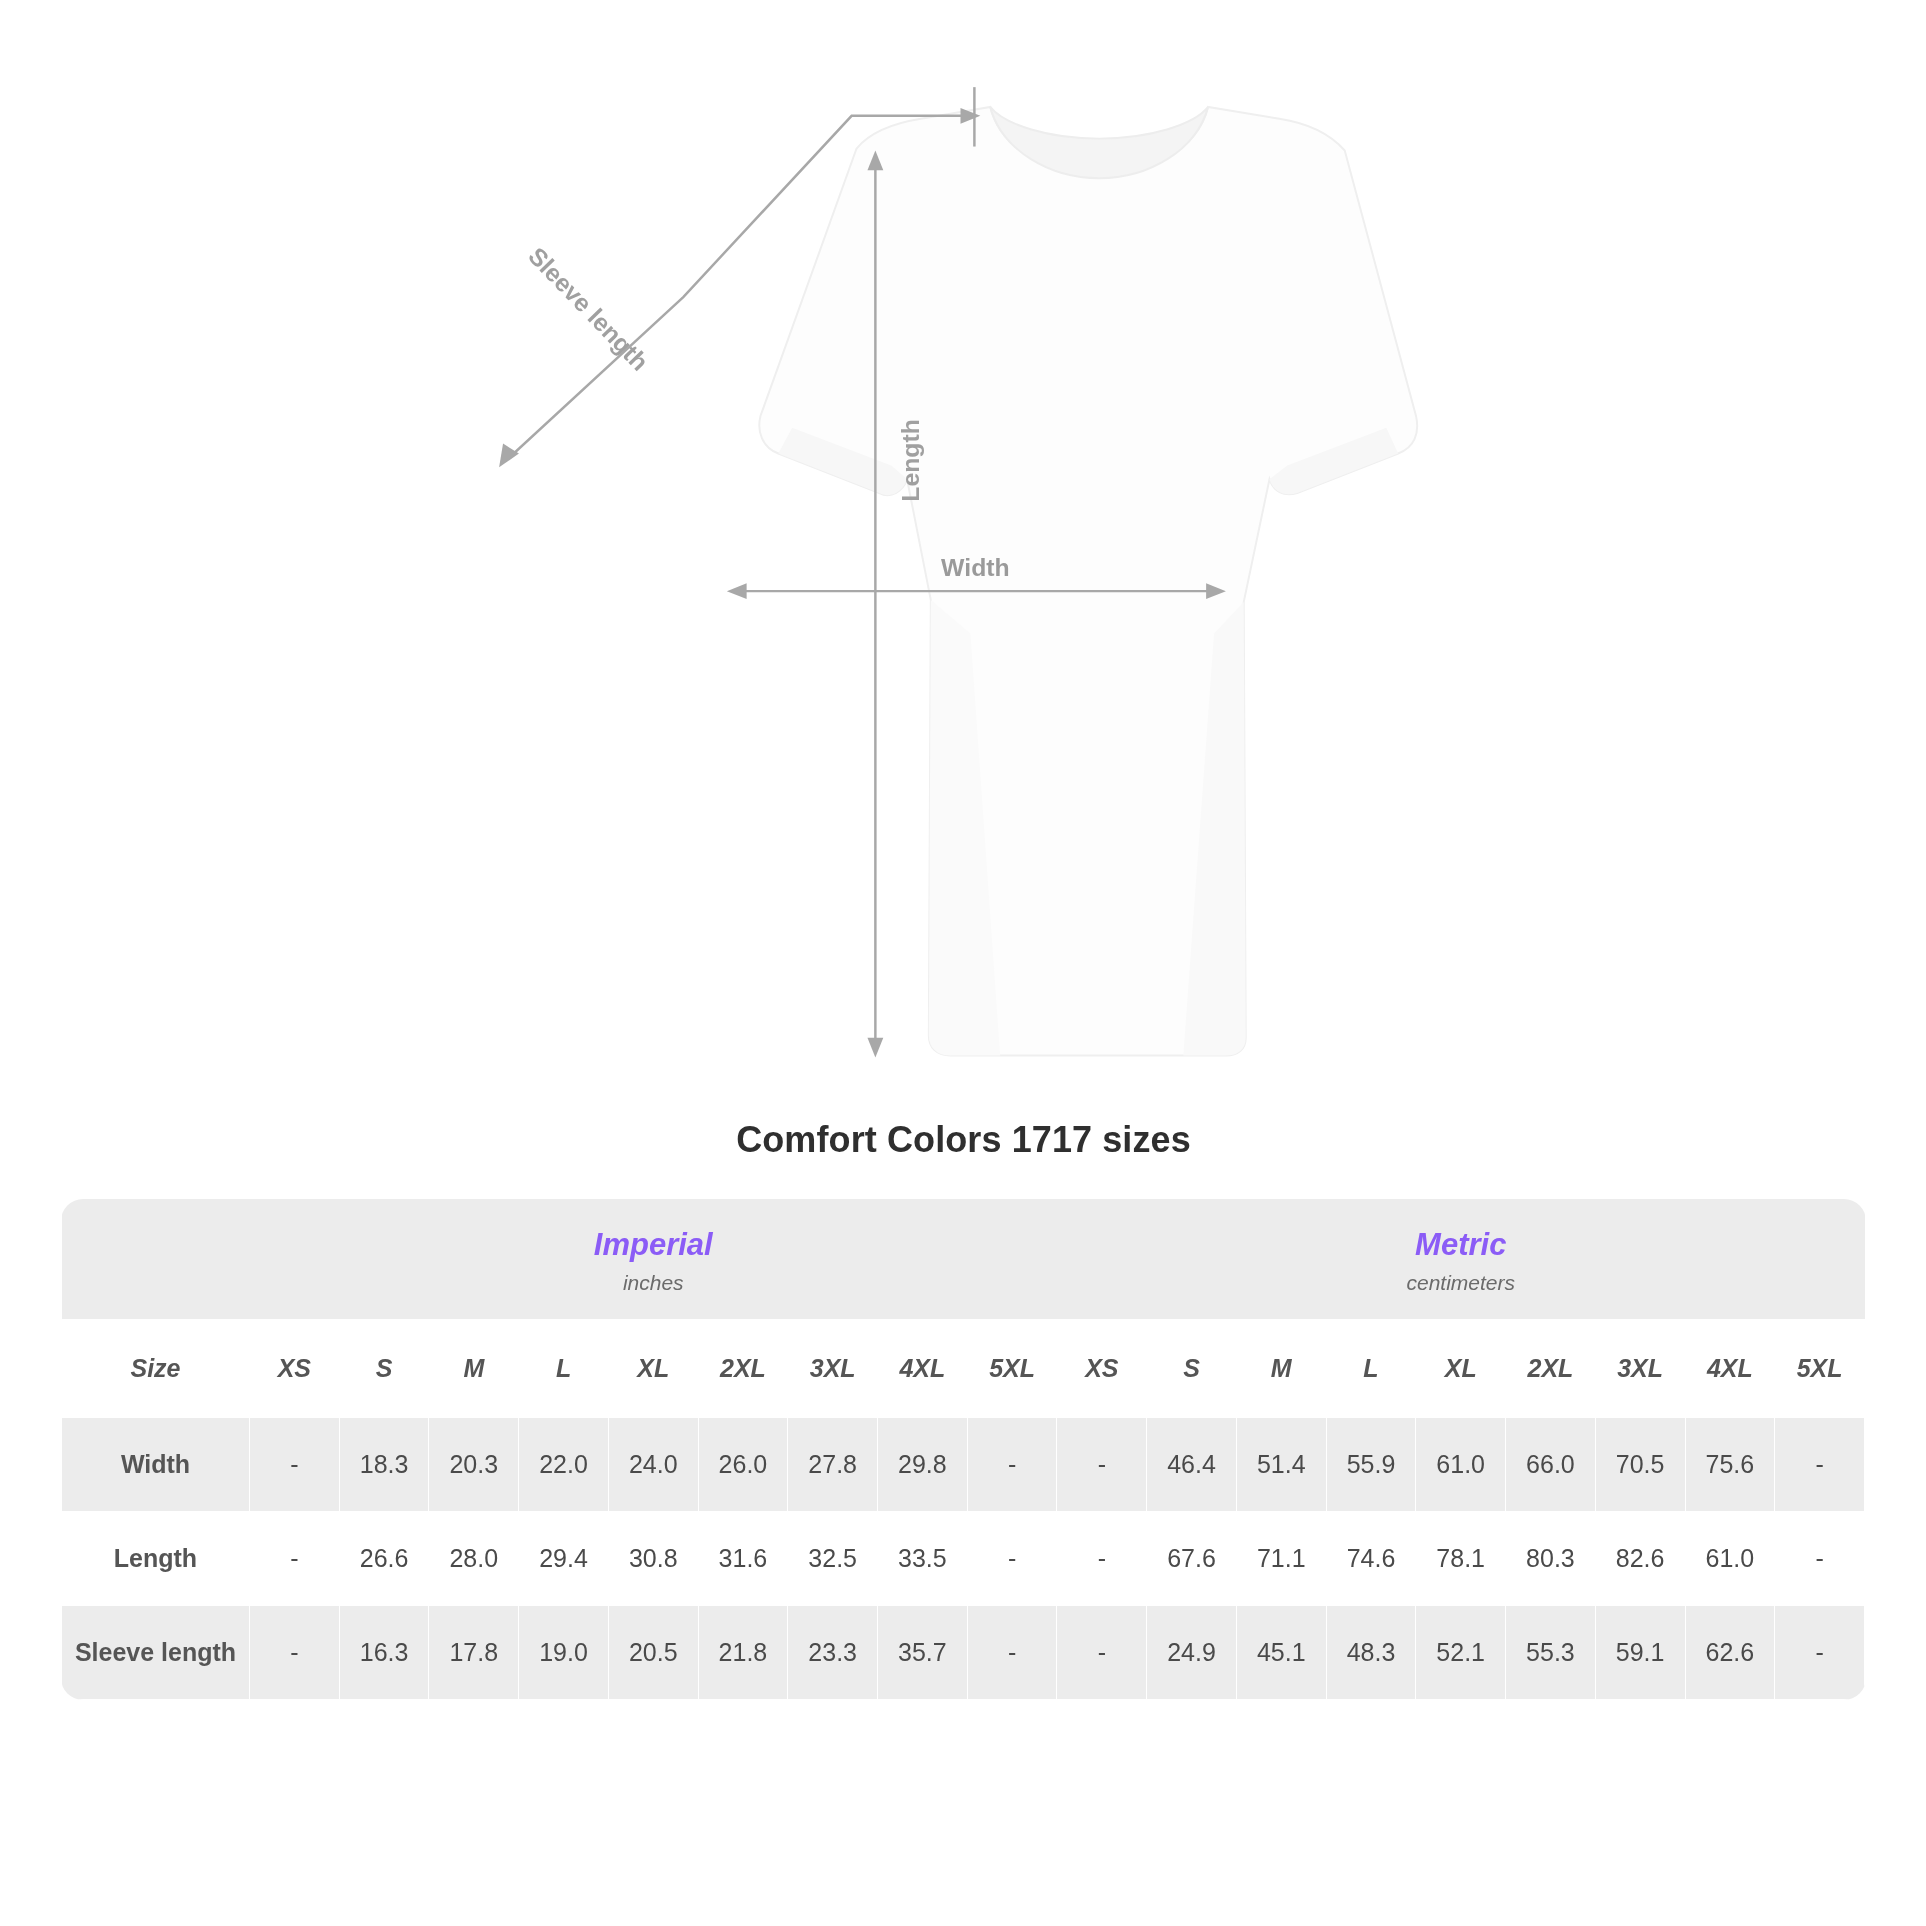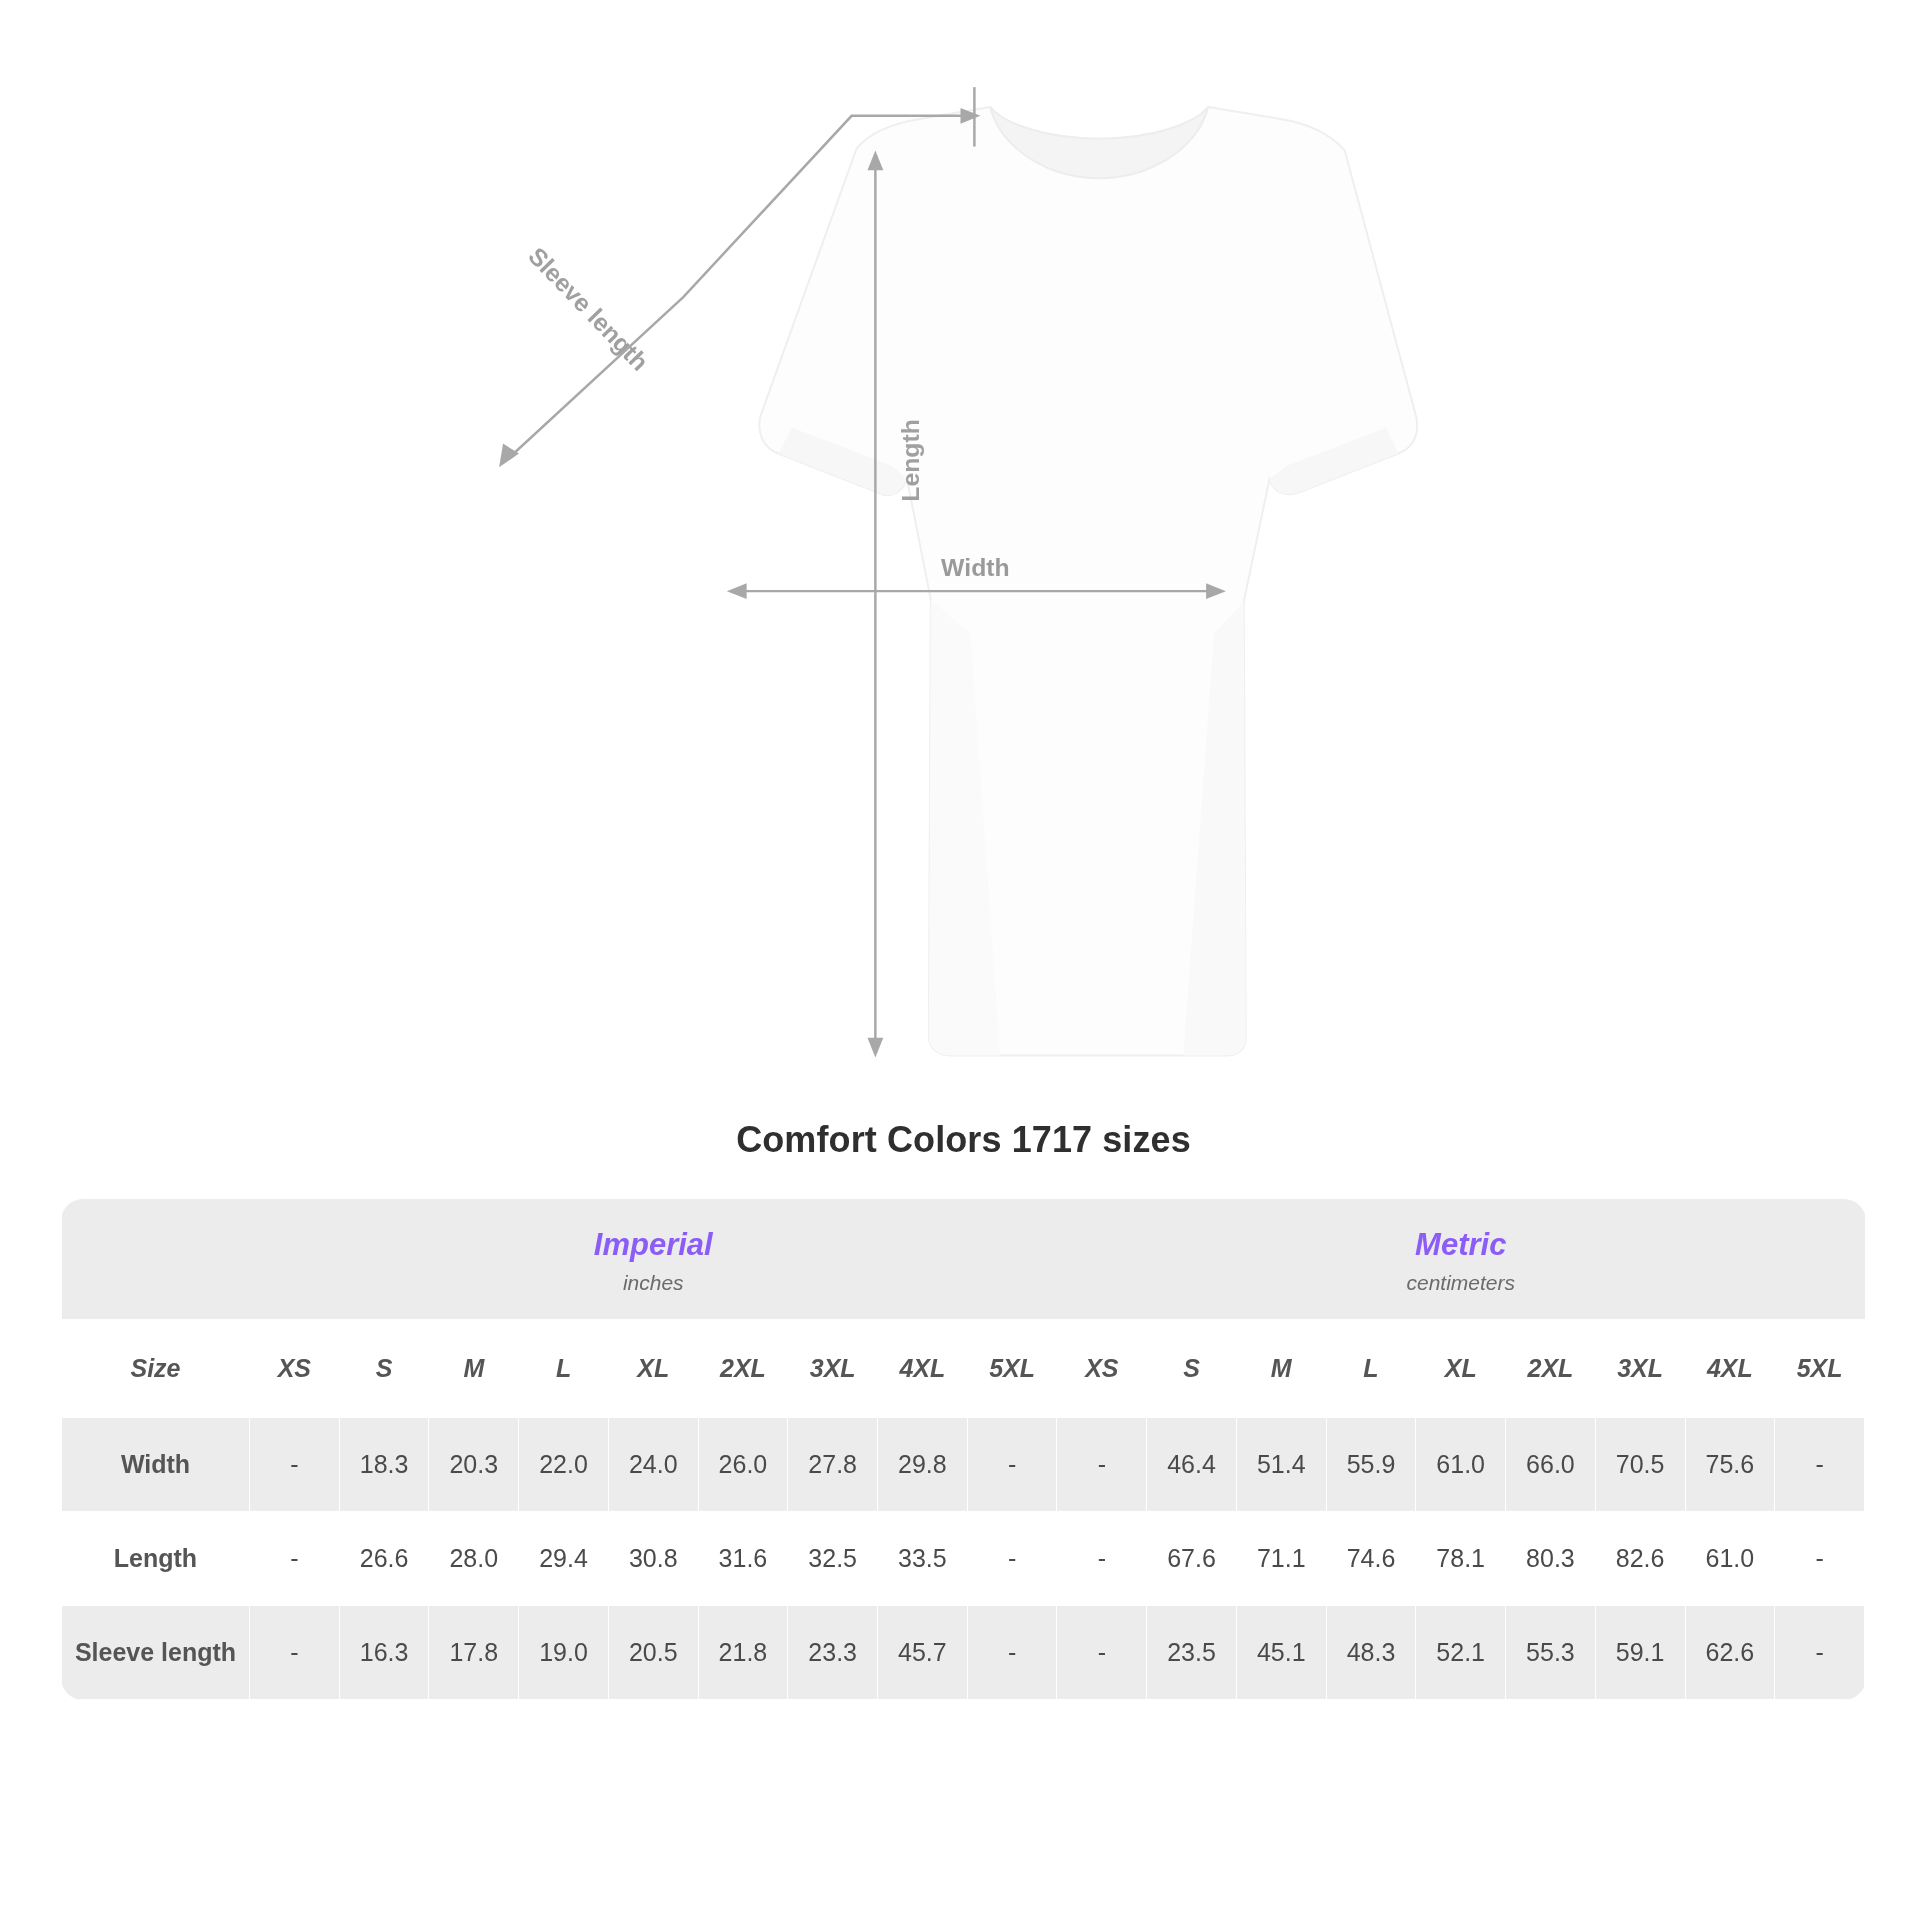--- a/index.html
+++ b/index.html
@@ -267,24 +267,24 @@
 
       <tr class="data-row shade">
         <td class="row-label">Sleeve length</td>
         <td>-</td>
         <td>16.3</td>
         <td>17.8</td>
         <td>19.0</td>
         <td>20.5</td>
         <td>21.8</td>
         <td>23.3</td>
-        <td>45.7</td>
-        <td>-</td>
-        <td>-</td>
-        <td>23.5</td>
+        <td>35.7</td>
+        <td>-</td>
+        <td>-</td>
+        <td>24.9</td>
         <td>45.1</td>
         <td>48.3</td>
         <td>52.1</td>
         <td>55.3</td>
         <td>59.1</td>
         <td>62.6</td>
         <td>-</td>
       </tr>
     </tbody>
   </table>

